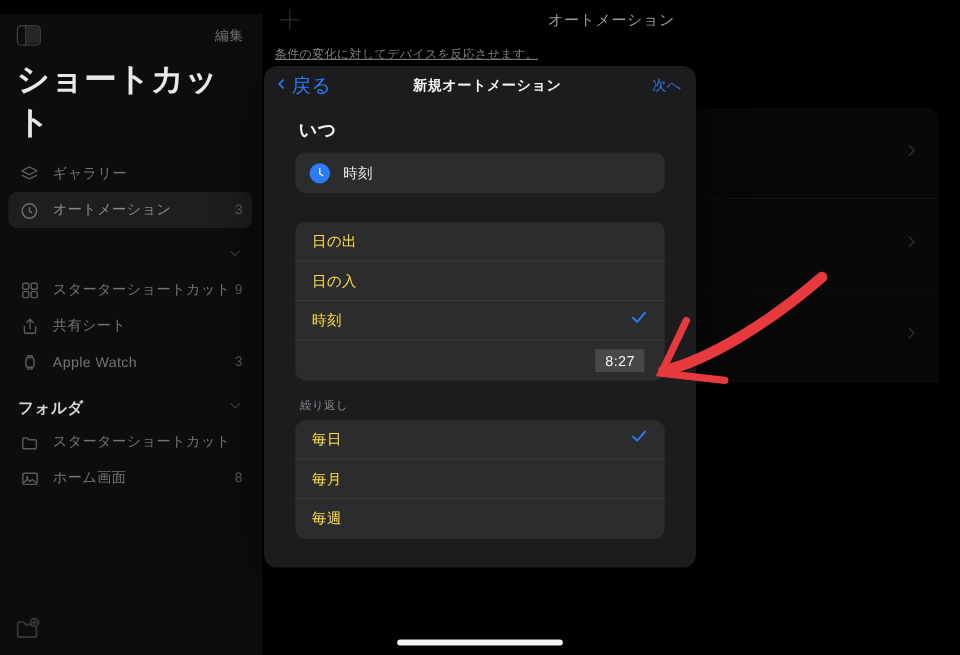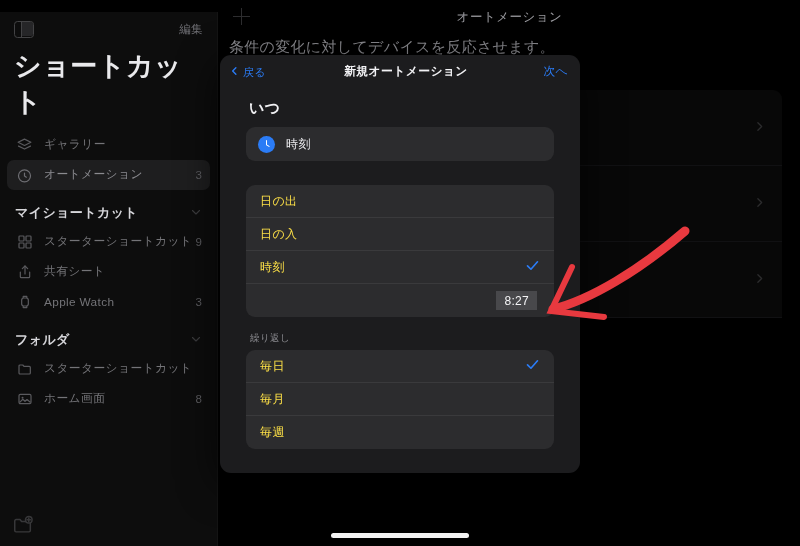--- a/index.html
+++ b/index.html
@@ -104,21 +104,21 @@
   }
   .ct-plus:before { left: 0; right: 0; top: 7.6px; height: 1.6px; }
   .ct-plus:after { top: 0; bottom: 0; left: 7.6px; width: 1.6px; }
   .ct-title {
     position: absolute; left: 0; right: 0; top: 9px;
     text-align: center;
     font-size: 12.5px; color: #9a9a9f; letter-spacing: .5px;
   }
   .ct-subtitle {
     padding: 4px 0 0 10px;
-    font-size: 15px; color: #8d8d92; letter-spacing: .3px;
+    font-size: 10px; color: #8d8d92; letter-spacing: .3px; text-decoration: underline;
   }
   .bg-list {
     position: absolute; left: 64px; right: 18px; top: 90px;
   }
   .bg-row {
     position: relative;
     height: 76px;
     border-bottom: 1px solid #111113;
     background: #080808;
   }
@@ -139,21 +139,21 @@
     box-shadow: 0 10px 40px rgba(0,0,0,.75);
   }
   .mo-nav {
     position: relative;
     height: 34px;
     display: flex; align-items: center;
   }
   .mo-back {
     display: flex; align-items: center; gap: 3px;
     padding-left: 9px;
-    font-size: 11px; color: #2b7cf6; letter-spacing: .3px;
+    font-size: 16px; color: #2b7cf6; letter-spacing: .3px;
   }
   .mo-nav-title {
     position: absolute; left: 12px; right: 0; text-align: center;
     font-size: 11.8px; font-weight: 700; color: #f2f2f5; letter-spacing: .4px;
     pointer-events: none;
   }
   .mo-next {
     margin-left: auto; padding-right: 12px;
     font-size: 11.8px; color: #2b7cf6; letter-spacing: .3px;
   }
@@ -277,21 +277,20 @@
         <svg width="17" height="17" viewBox="0 0 24 24" fill="none" stroke="#6e6e73" stroke-width="1.7" stroke-linecap="round">
           <circle cx="12" cy="12.5" r="8.5"></circle>
           <path d="M12 8.5v4.2l2.6 1.7"></path>
         </svg>
       </span>
       <span class="sb-label">オートメーション</span>
       <span class="sb-count">3</span>
     </div>
 
     <div class="sb-section">
-      <span class="sb-section-label">マイショートカット</span>
       <span class="sb-chev">
         <svg width="12" height="12" viewBox="0 0 24 24" fill="none" stroke="#6a6a6f" stroke-width="2.2" stroke-linecap="round" stroke-linejoin="round">
             <path d="M5 9l7 7 7-7"></path>
           </svg>
       </span>
     </div>
 
     <div class="sb-row">
       <span class="sb-icon">
         <svg width="16" height="16" viewBox="0 0 24 24" fill="none" stroke="#5a5a5e" stroke-width="1.8">

